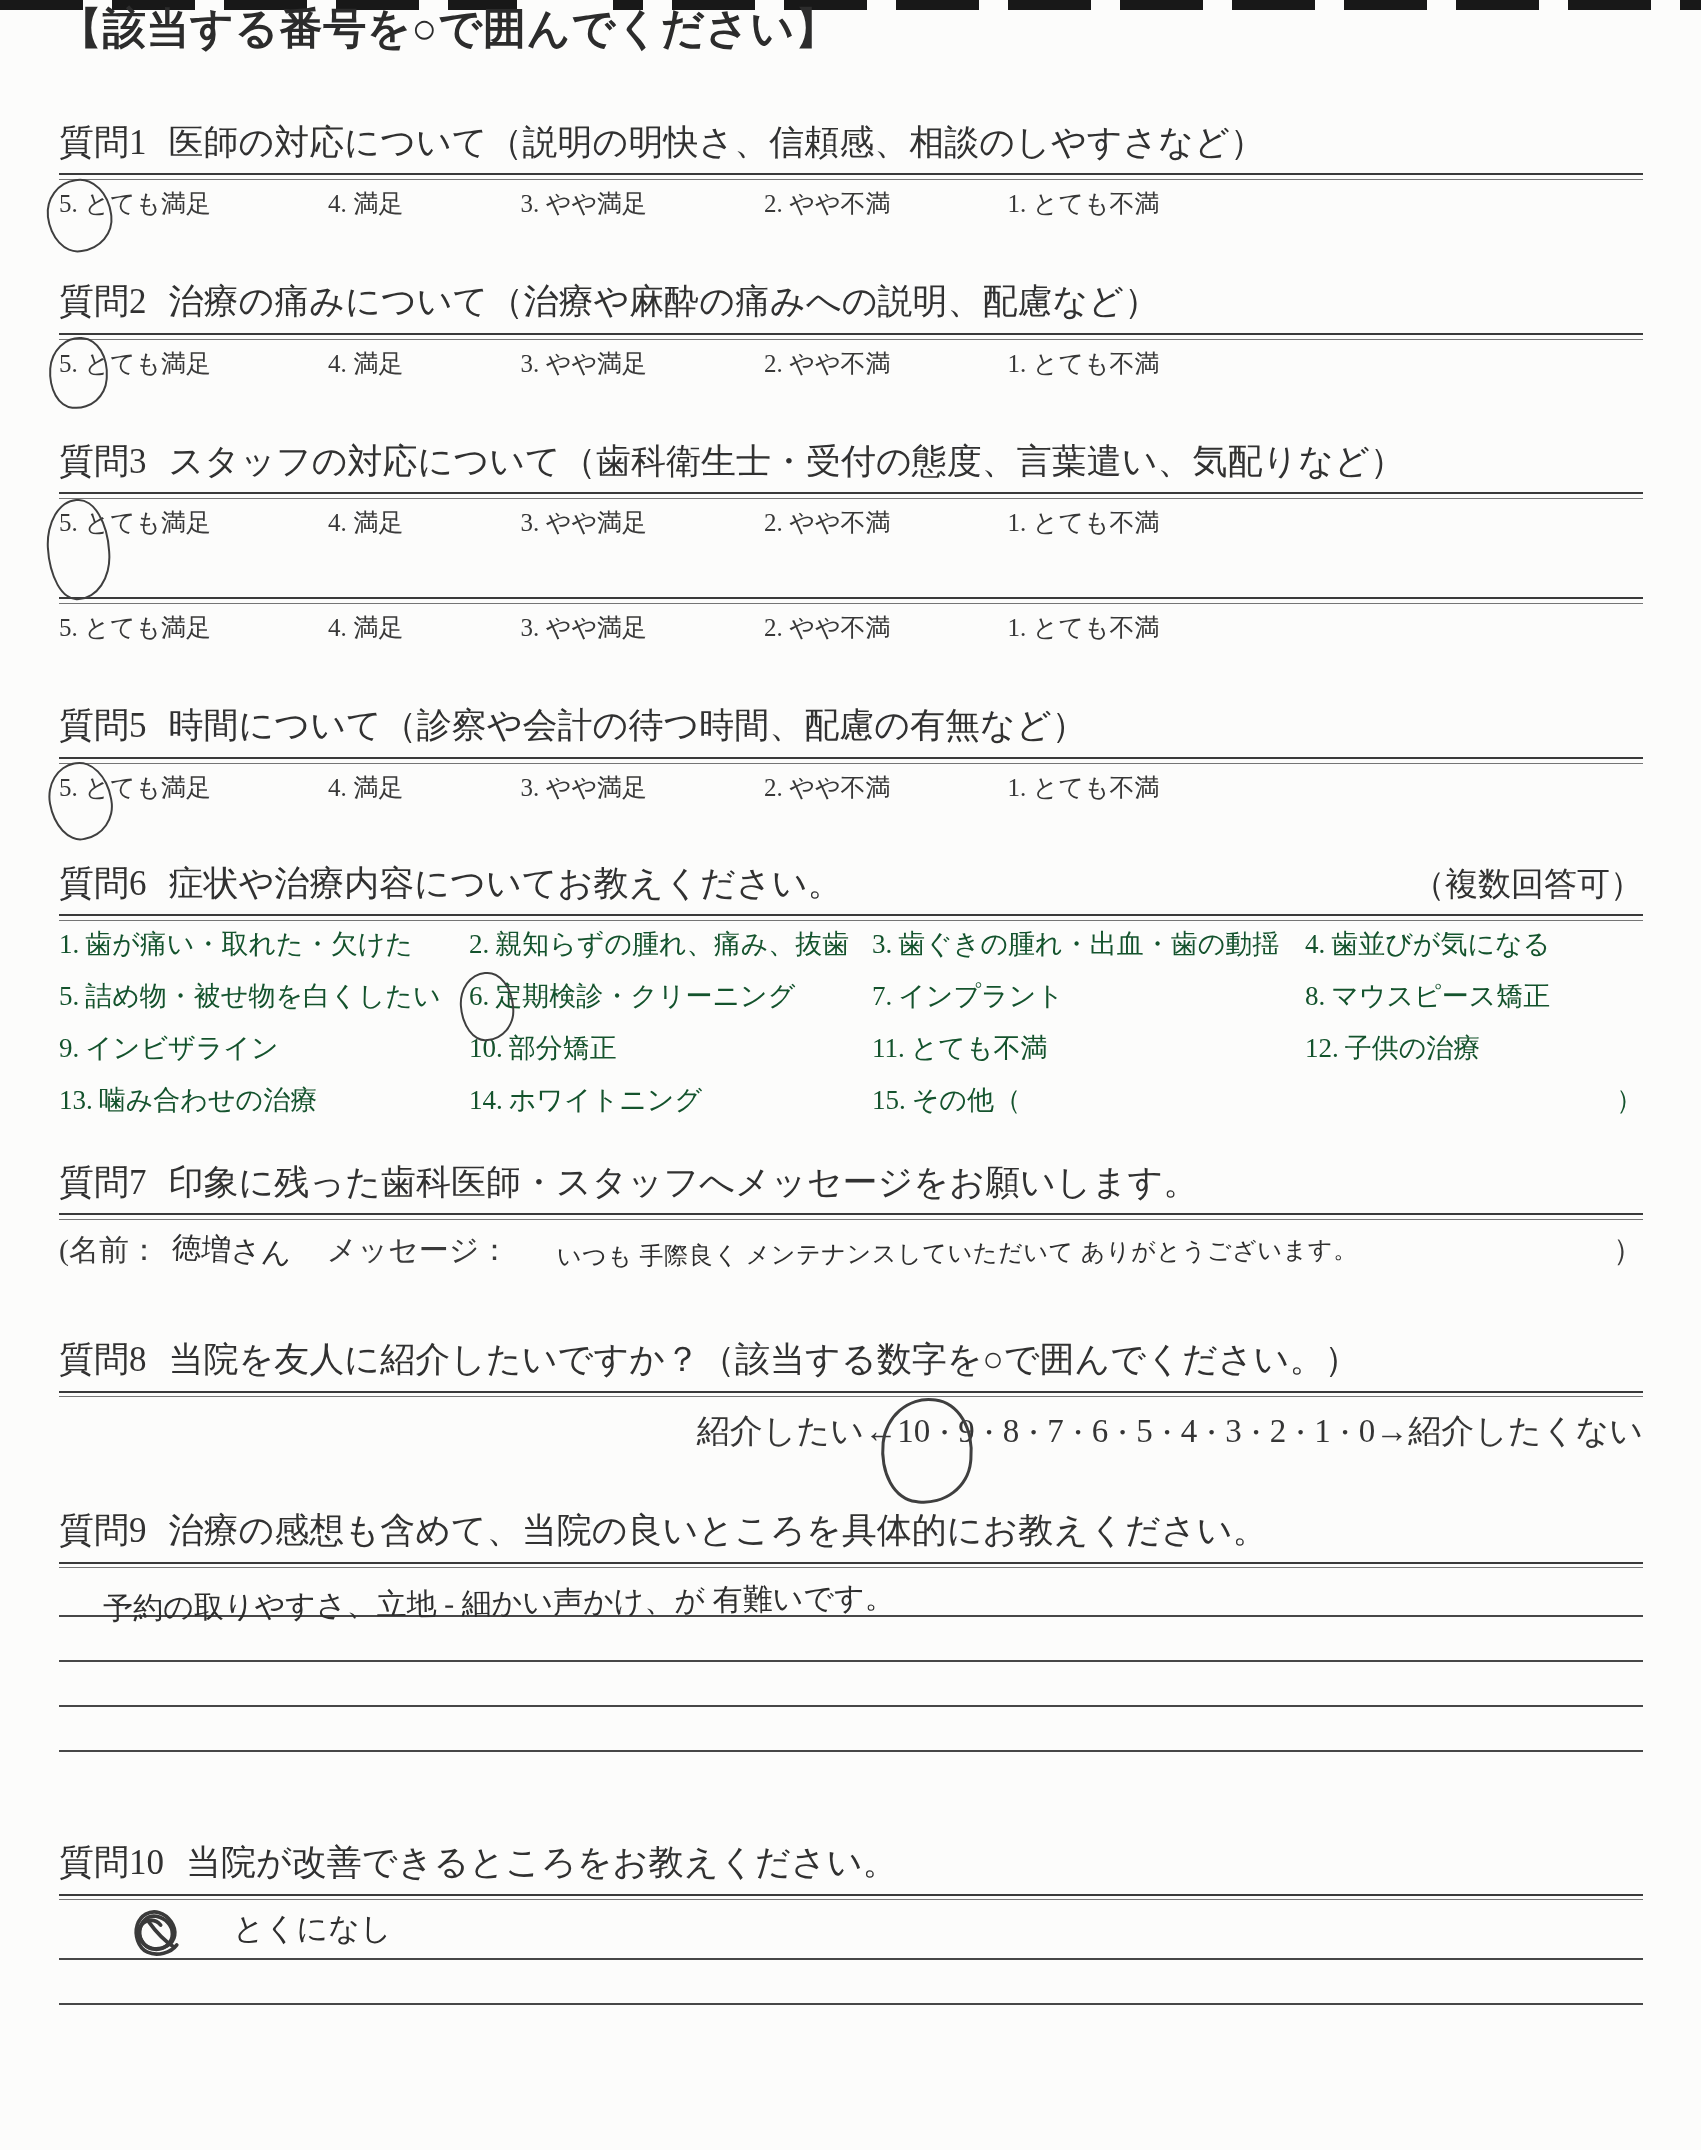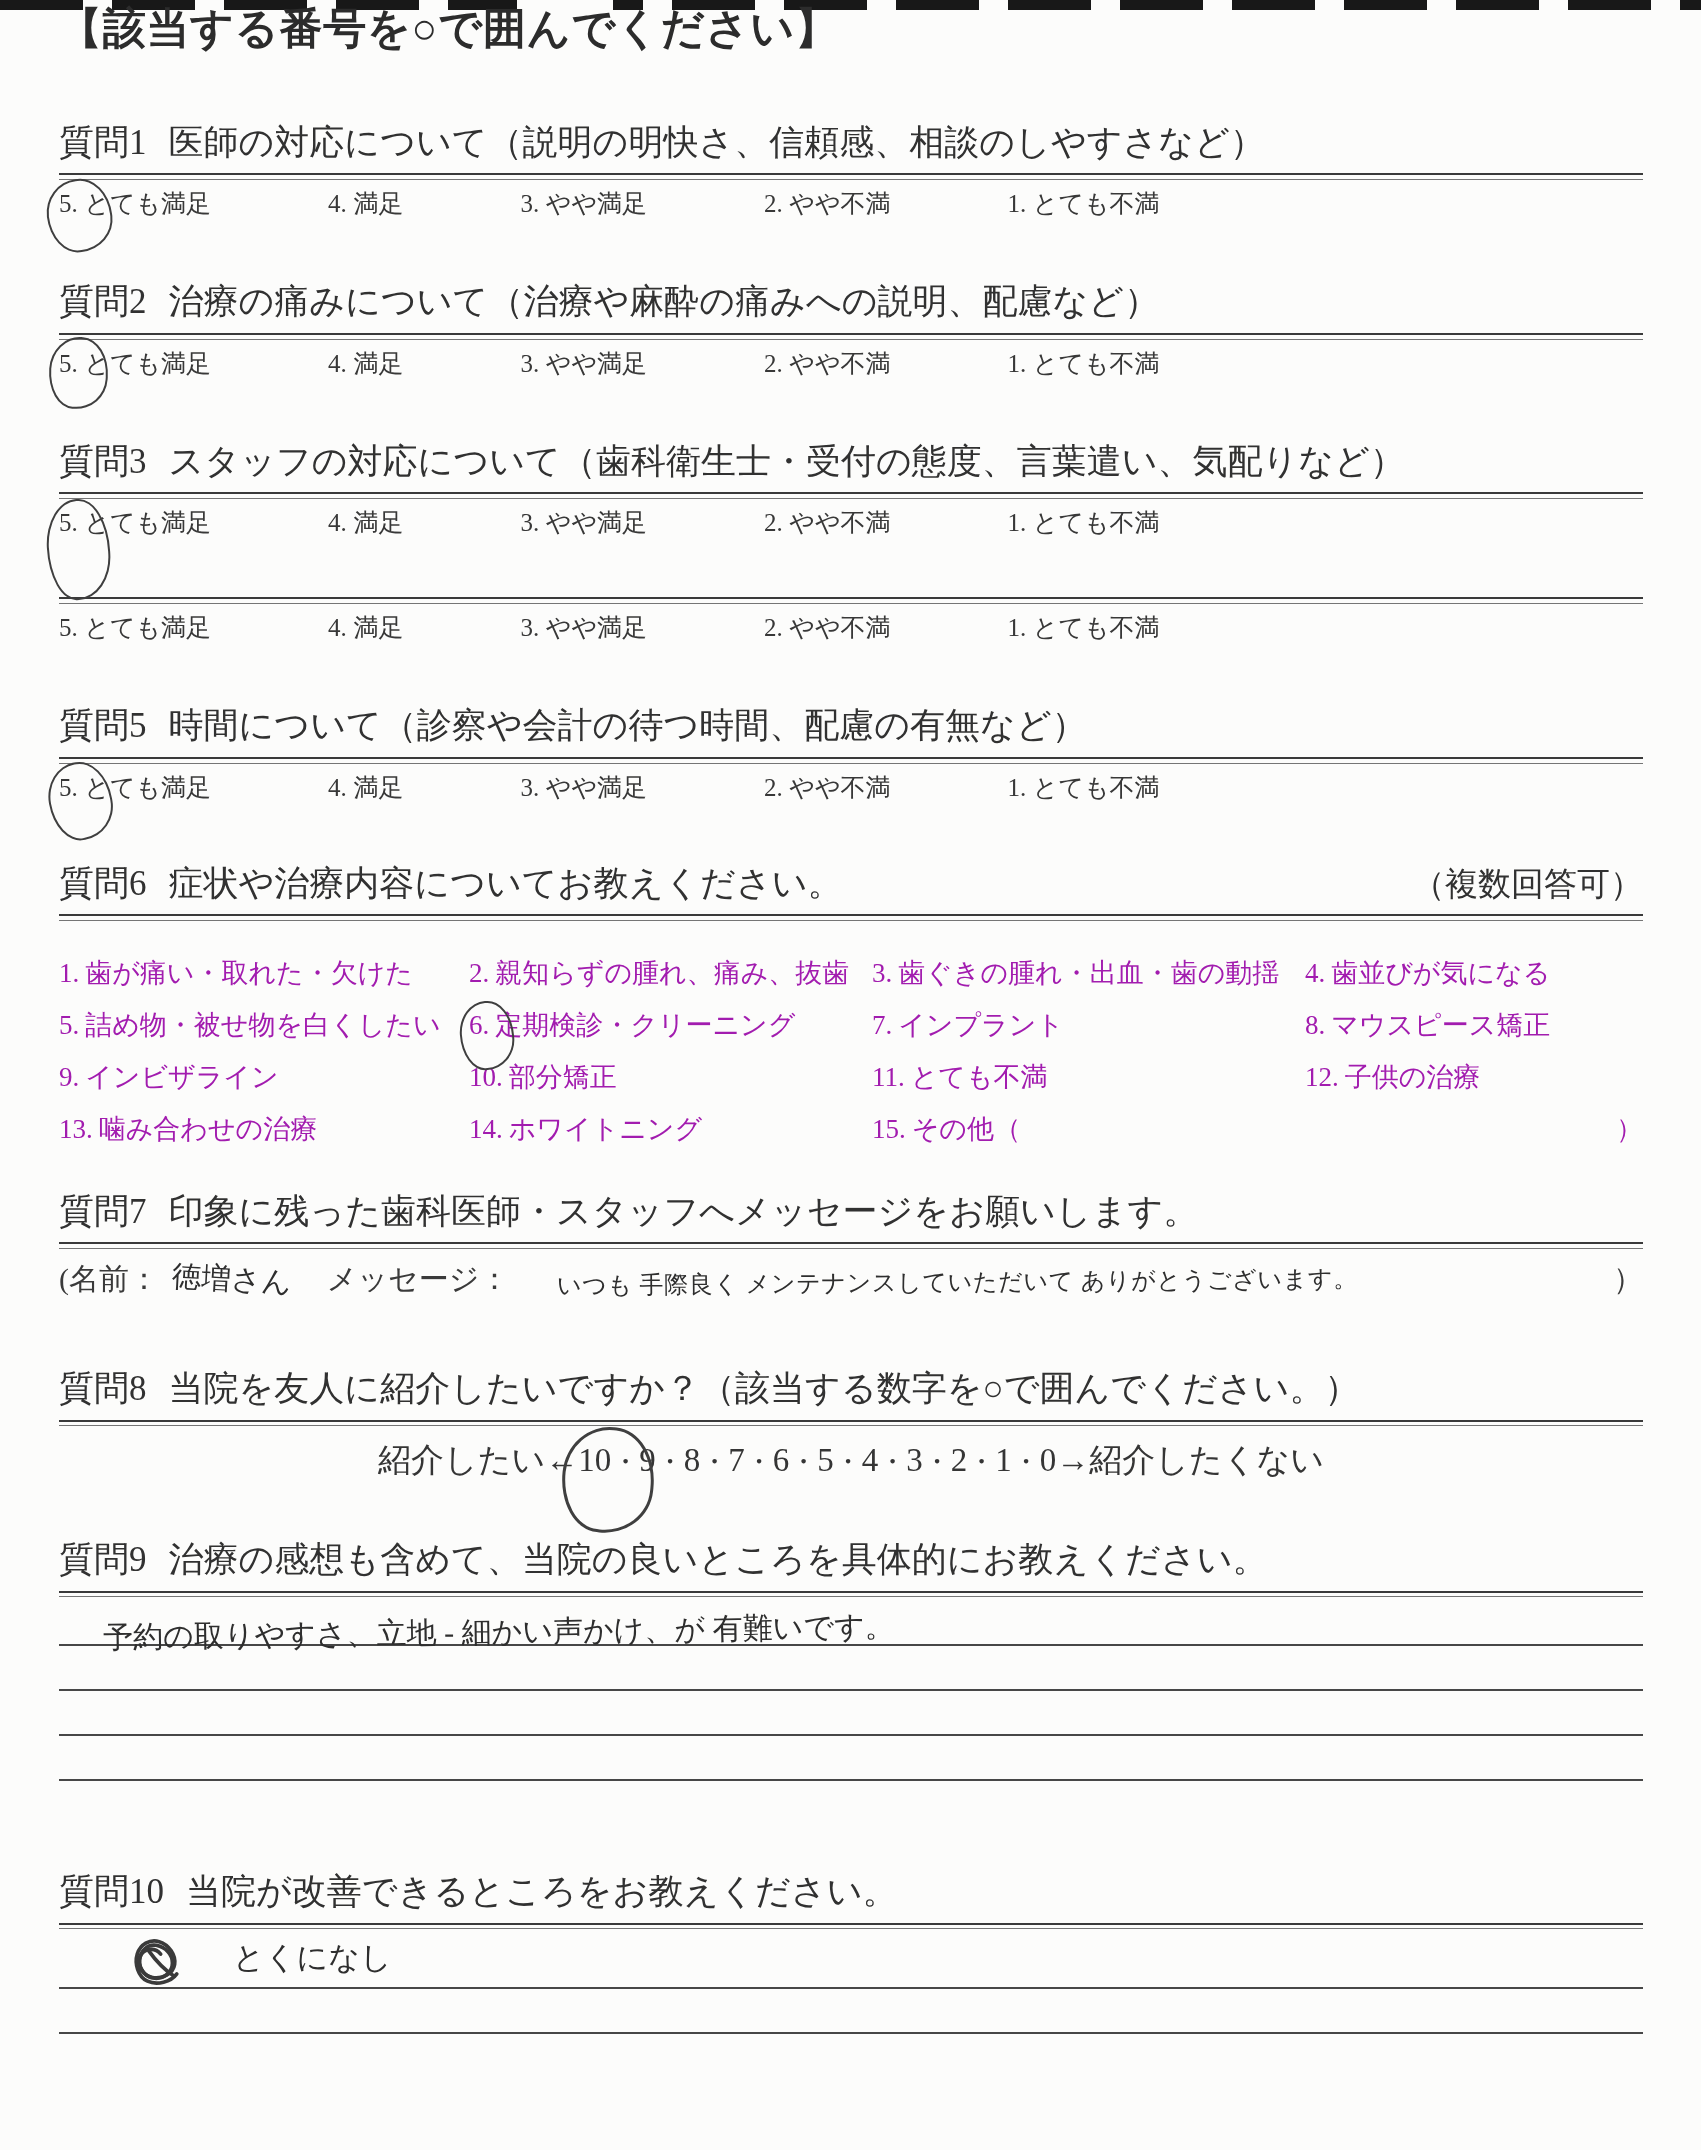--- a/index.html
+++ b/index.html
@@ -33,35 +33,35 @@
   .circ-wrap { position:relative; display:inline-block; }
   .hand-circle { position:absolute; border:2.2px solid #3f3f3f; border-radius:52% 48% 55% 45% / 48% 55% 45% 55%; pointer-events:none; }
   .hc-a { left:-11.8px; top:-11.8px; width:61px;  height:69px;  transform:rotate(-7deg); }
   .hc-b { left:-10.3px; top:-13.3px; width:55px;  height:68px;  transform:rotate(4deg);  }
   .hc-c { left:-11.8px; top:-10.3px; width:59px;  height:97px; transform:rotate(-3deg); }
   .hc-d { left:-10.3px; top:-11.8px; width:59px;  height:74px; transform:rotate(-10deg);}
   .hc-e { left:-8.9px; top:-8.9px; width:50px;  height:65px;  transform:rotate(-4deg); }
   .hc-f { left:-16px; top:-14.8px; width:86px; height:100px; transform:rotate(6deg);  border-width:3px; }
 
   .q6 { margin-top:56px; }
-  .q6-grid { display:grid; grid-template-columns:410px 403px 433px 1fr; row-gap:16px; margin-top:34px; font-size:27px; color:#a21caf; }
+  .q6-grid { display:grid; grid-template-columns:410px 403px 433px 1fr; row-gap:16px; margin-top:5px; font-size:27px; color:#14532d; }
   .q6-item { white-space:nowrap; }
   .inum { margin-right:5.9px; }
   .q6-item15 { grid-column:3 / 5; display:flex; }
   .q6-close { margin-left:auto; }
 
   .q7 { margin-top:41px; }
   .q7-row { display:flex; align-items:baseline; margin-top:10.3px; font-size:30px; color:#3a3a3a; }
   .hand { font-family:cursive; color:#2e2e2e; }
   .hand-name { font-size:29.5px; margin:0 35px 0 13.3px; transform:rotate(3deg); display:inline-block; }
   .hand-msg  { flex:1 1 auto; font-size:24px; margin-left:47px; letter-spacing:0.7px; transform:rotate(-0.5deg); }
   .q7-close { margin-left:auto; }
 
   .q8 { margin-top:65px; }
-  .q8-row { display:flex; justify-content:center; align-items:baseline; margin-top:11.8px; font-size:33px; color:#353535; }
+  .q8-row { display:flex; justify-content:flex-end; align-items:baseline; margin-top:11.8px; font-size:33px; color:#353535; }
   .q8-row .sep { font-size:28px; }
 
   .q9 { margin-top:53px; }
   .ans-line { border-bottom:2.2px solid #474747; height:43px; }
   .ans-line.tall { height:47px; }
   .hand-q9 { display:block; font-size:30px; padding:10.3px 0 0 44px; transform:rotate(-0.8deg); }
 
   .q10 { margin-top:87px; }
   .q10-first { display:flex; align-items:center; height:58px; border-bottom:2.2px solid #474747; padding-left:68px; }
   .scribble { width:63px; height:59px; margin-right:43px; }

